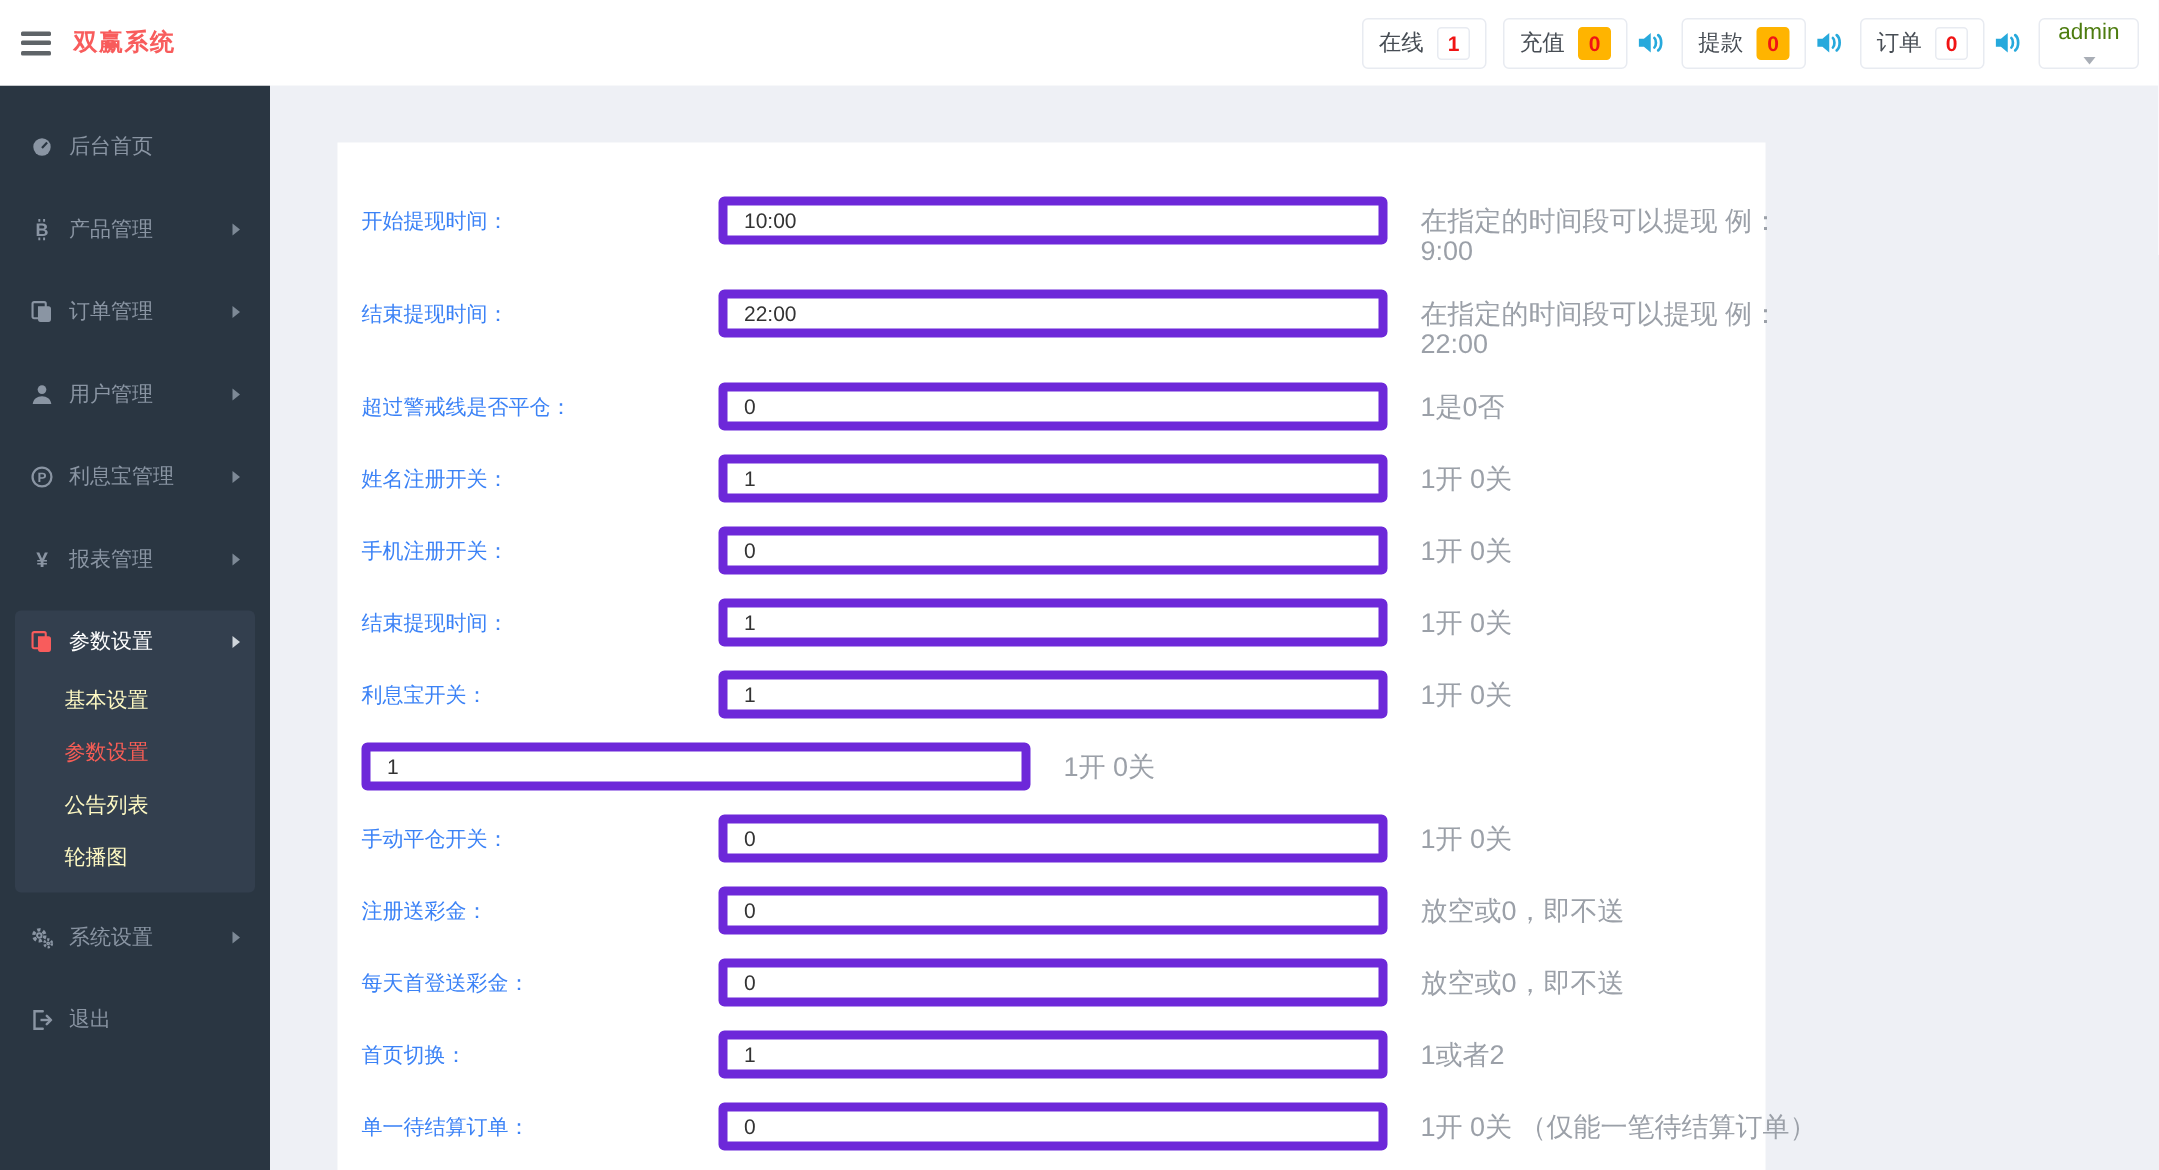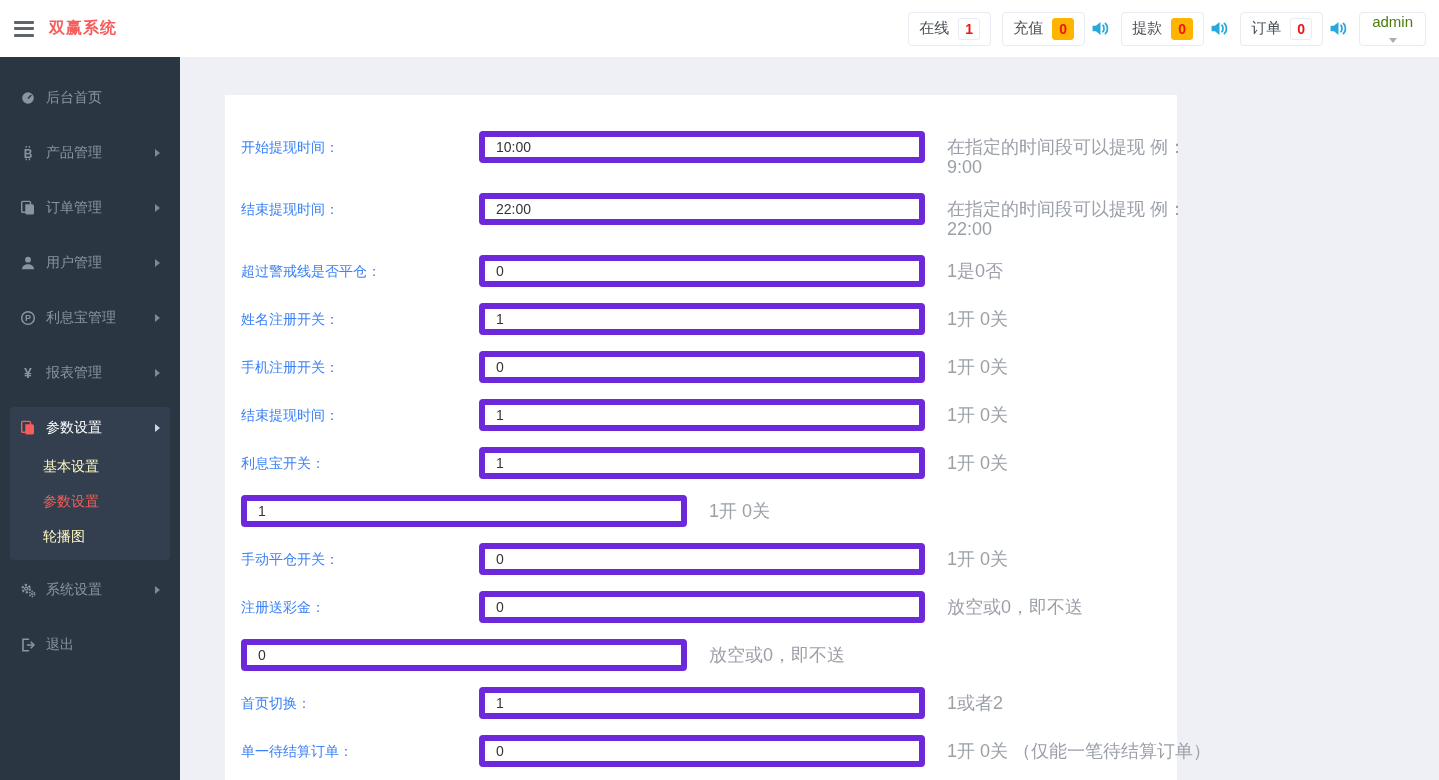--- a/index.html
+++ b/index.html
@@ -187,20 +187,21 @@
                 <rect x="1.7" y="1.4" width="8.8" height="10.8" rx="1" fill="none" stroke="currentColor" stroke-width="1.4"></rect>
                 <path d="M5.3 4.2h7a1.7 1.7 0 0 1 1.7 1.7v7a1.7 1.7 0 0 1-1.7 1.7H7a1.7 1.7 0 0 1-1.7-1.7z" fill="currentColor"></path>
               </svg>
           </span>
           <span class="side-label">参数设置</span>
           <span class="arrow-right"></span>
         </div>
         <div class="side-sub">
           <div class="sub-item">基本设置</div>
           <div class="sub-item active">参数设置</div>
+          <div class="sub-item">公告列表</div>
           <div class="sub-item">轮播图</div>
         </div>
       </div>
 
       <div class="side-item">
         <span class="side-icon">
           <svg viewBox="0 0 16 16" width="16" height="16">
               <circle cx="6.2" cy="6.6" r="3.7" fill="none" stroke="currentColor" stroke-width="2.2" stroke-dasharray="2.2 1.7"></circle>
               <circle cx="6.2" cy="6.6" r="1.5" fill="none" stroke="currentColor" stroke-width="1.3"></circle>
               <circle cx="12.1" cy="11.9" r="2.5" fill="none" stroke="currentColor" stroke-width="1.7" stroke-dasharray="1.5 1.2"></circle>
@@ -283,20 +284,21 @@
         <div class="f-hint">1开 0关</div>
       </div>
 
       <div class="form-row">
         <label class="f-label">注册送彩金：</label>
         <input class="f-input" type="text" value="0" style="">
         <div class="f-hint">放空或0，即不送</div>
       </div>
 
       <div class="form-row">
+        <label class="f-label">每天首登送彩金：</label>
         <input class="f-input" type="text" value="0" style="">
         <div class="f-hint">放空或0，即不送</div>
       </div>
 
       <div class="form-row">
         <label class="f-label">首页切换：</label>
         <input class="f-input" type="text" value="1" style="">
         <div class="f-hint">1或者2</div>
       </div>
 

